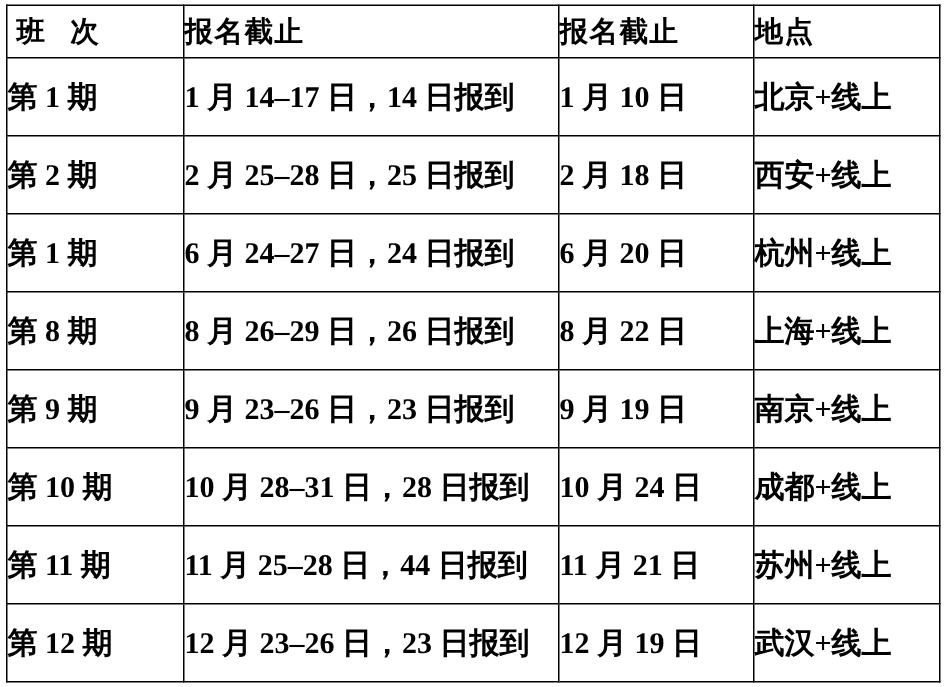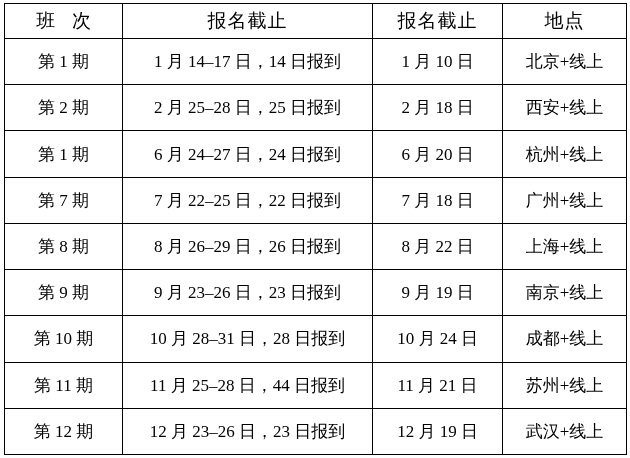--- a/index.html
+++ b/index.html
@@ -22,37 +22,37 @@
   }
   table.schedule {
     border-collapse: collapse;
     width: 622px;
     height: 452px;
     table-layout: fixed;
   }
   table.schedule th,
   table.schedule td {
     border: 1px solid #000000;
-    text-align: center;
+    text-align: left;
     vertical-align: middle;
     padding: 0;
-    font-weight: normal;
+    font-weight: bold;
     white-space: nowrap;
   }
   thead th {
     font-size: 19px;
     letter-spacing: 1px;
     height: 34px;
   }
   thead th.col-term {
     letter-spacing: 6px;
     text-indent: 6px;
   }
   tbody td {
-    font-size: 17px;
+    font-size: 20px;
     height: 34px;
   }
   col.c1 { width: 118px; }
   col.c2 { width: 250px; }
   col.c3 { width: 130px; }
   col.c4 { width: 124px; }
 </style>
 </head>
 <body>
 
@@ -85,26 +85,20 @@
         <td>2 月 18 日</td>
         <td>西安+线上</td>
       </tr>
       <tr>
         <td>第 1 期</td>
         <td>6 月 24–27 日，24 日报到</td>
         <td>6 月 20 日</td>
         <td>杭州+线上</td>
       </tr>
       <tr>
-        <td>第 7 期</td>
-        <td>7 月 22–25 日，22 日报到</td>
-        <td>7 月 18 日</td>
-        <td>广州+线上</td>
-      </tr>
-      <tr>
         <td>第 8 期</td>
         <td>8 月 26–29 日，26 日报到</td>
         <td>8 月 22 日</td>
         <td>上海+线上</td>
       </tr>
       <tr>
         <td>第 9 期</td>
         <td>9 月 23–26 日，23 日报到</td>
         <td>9 月 19 日</td>
         <td>南京+线上</td>

